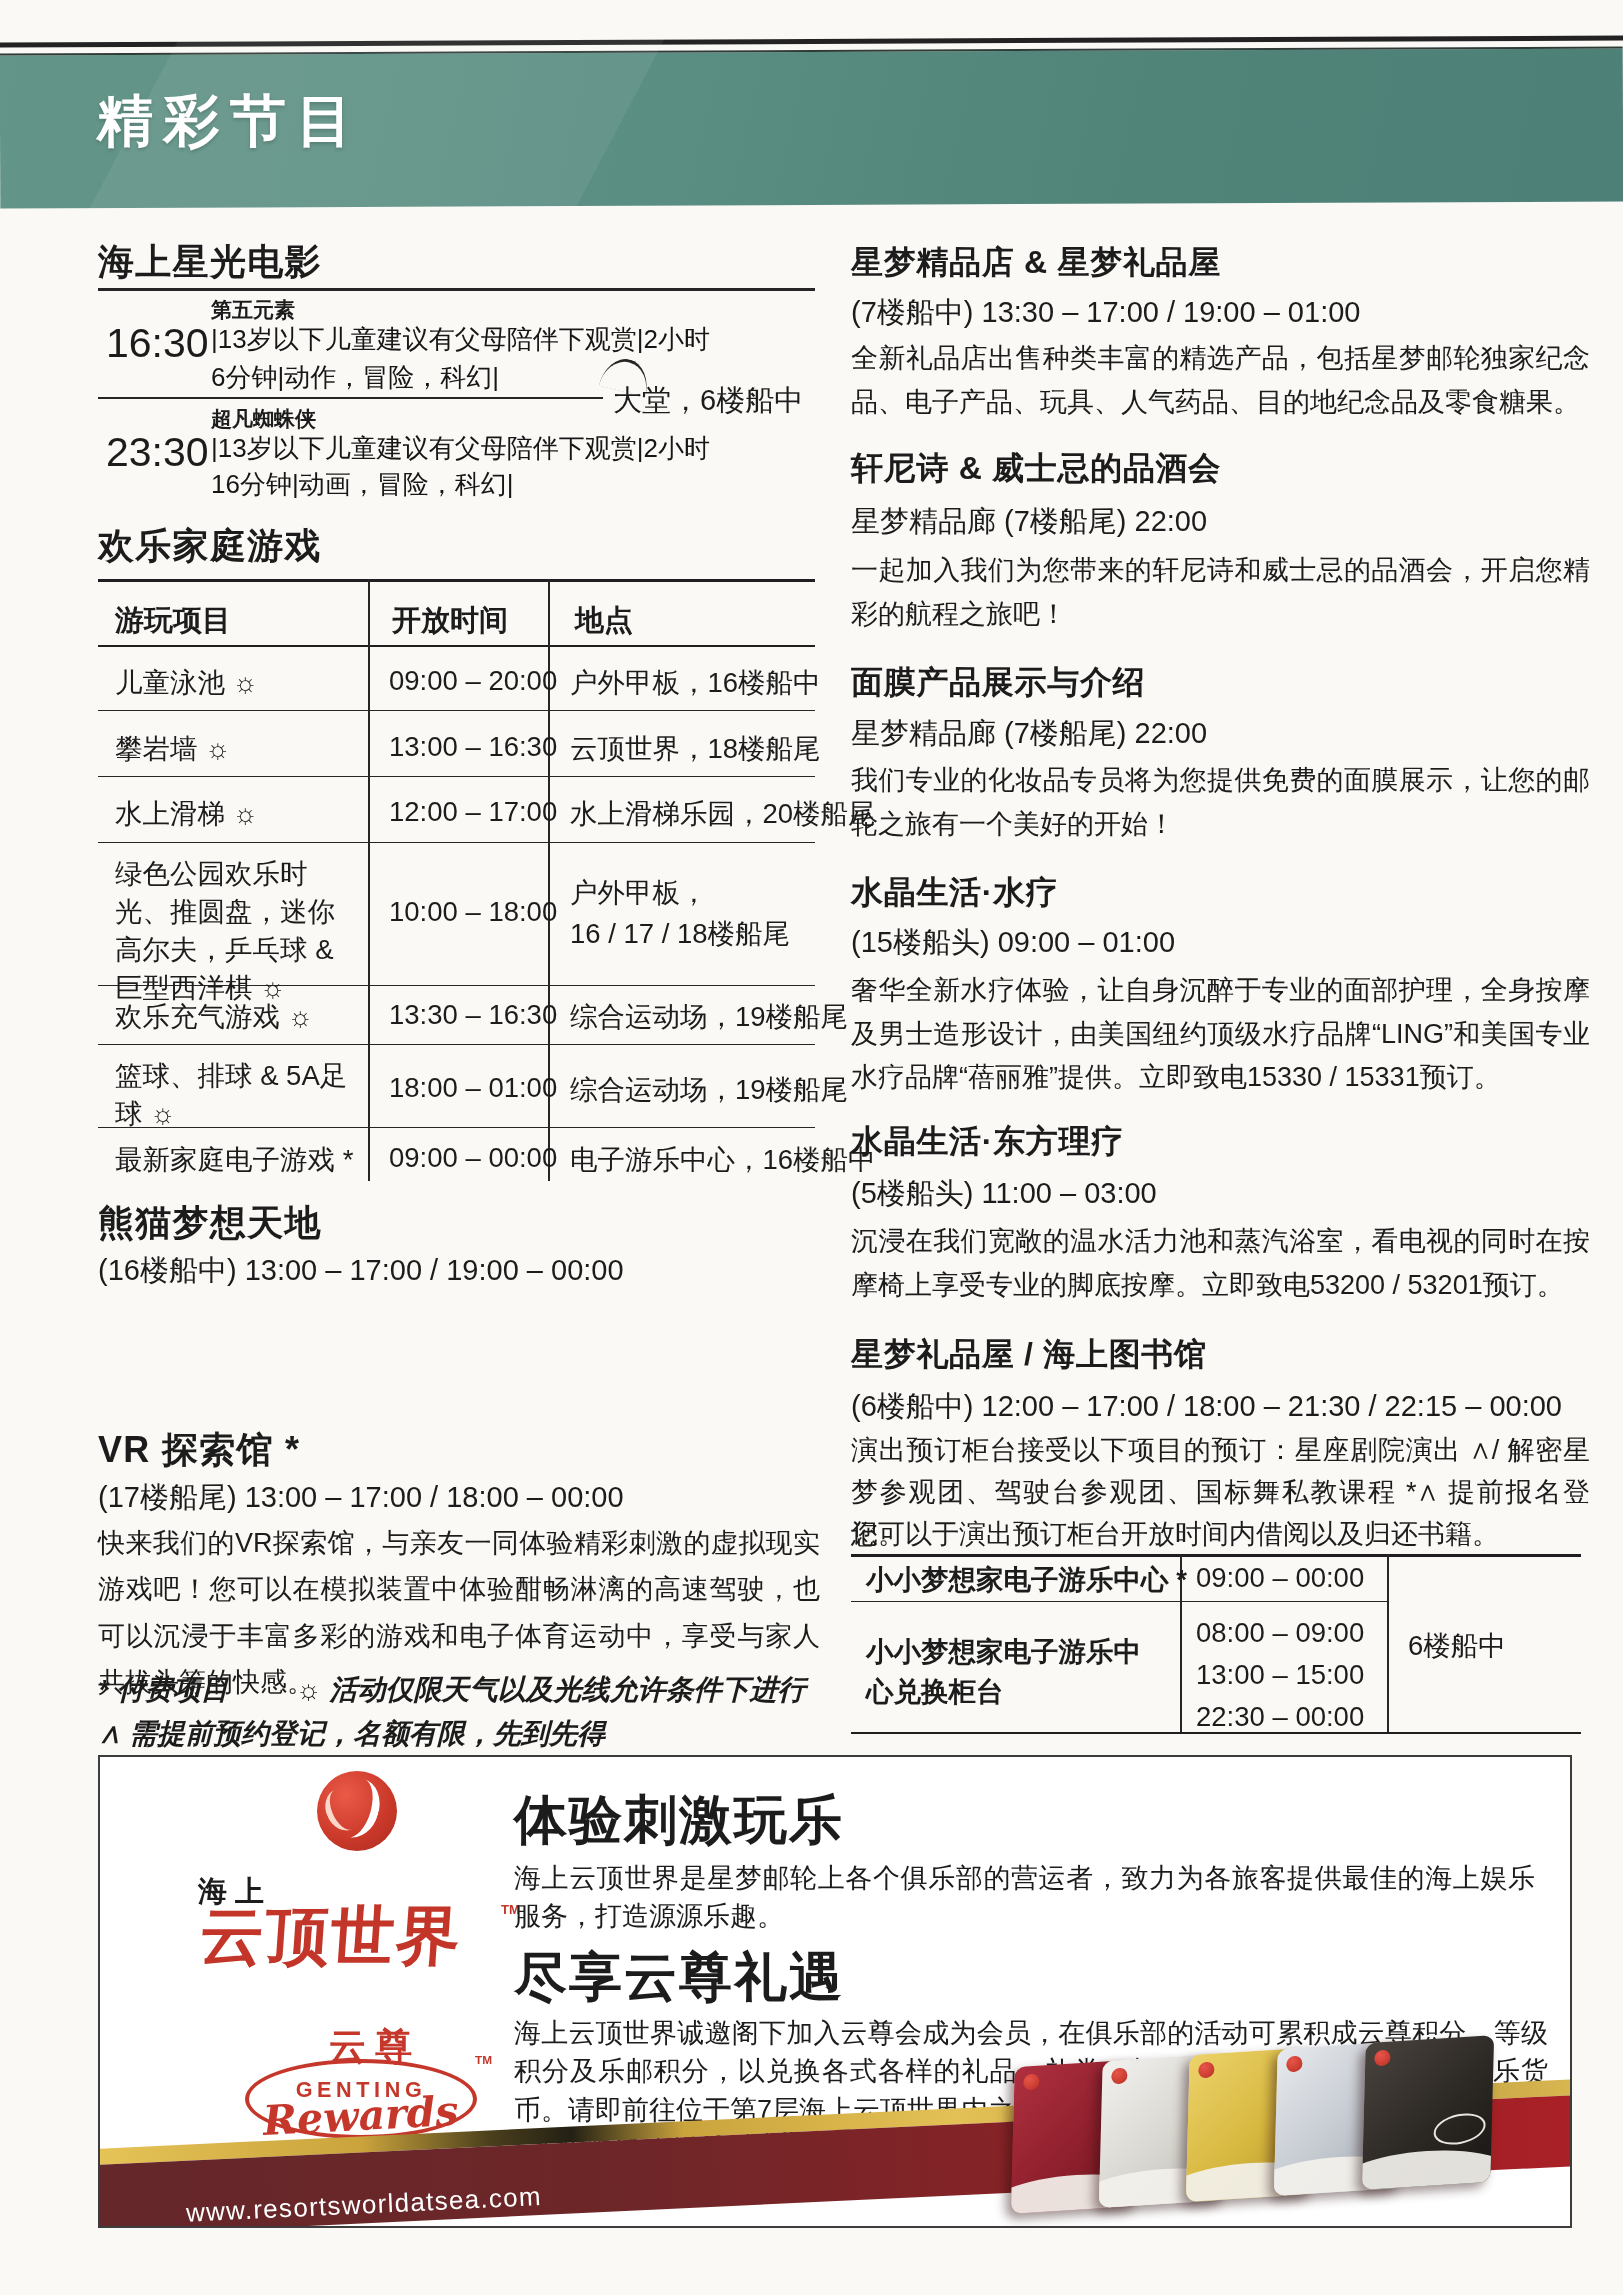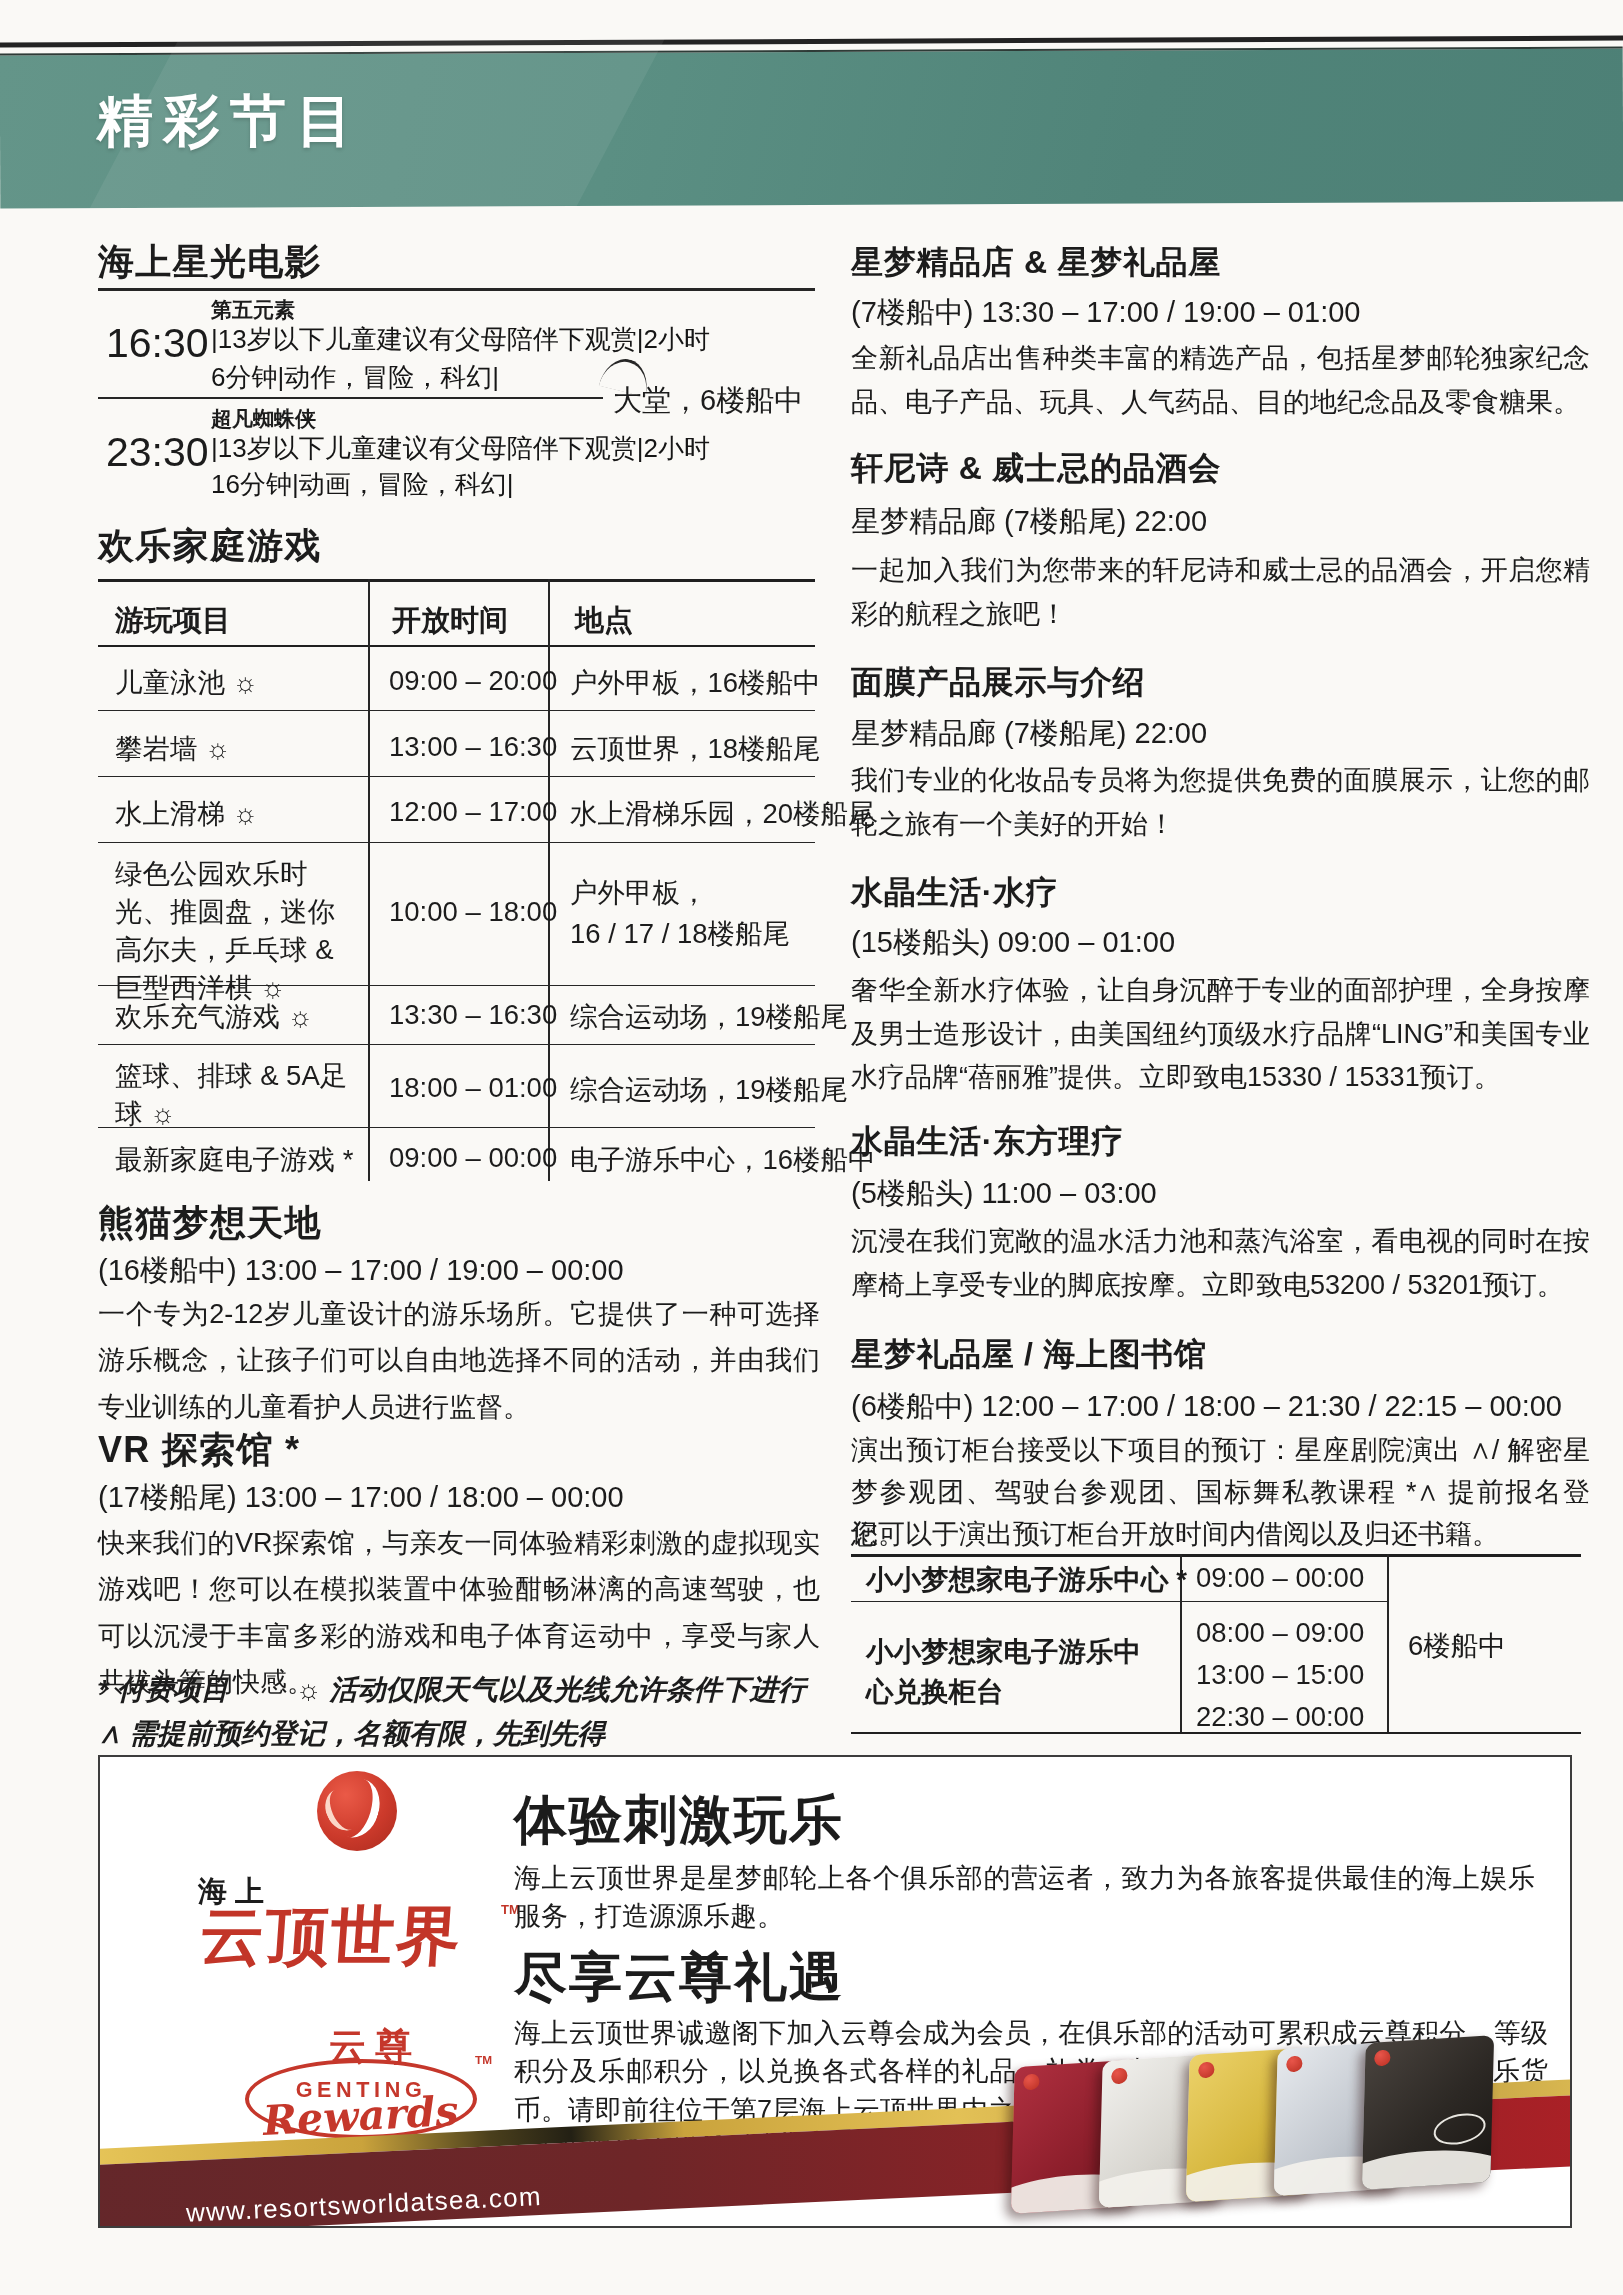--- a/index.html
+++ b/index.html
@@ -181,21 +181,20 @@
     <div class="abs t42" style="left:389px;top:1072px;">18:00 – 01:00</div>
     <div class="abs t42" style="left:570px;top:1072px;">综合运动场，19楼船尾</div>
 
     <div class="abs t42" style="left:115px;top:1142px;">最新家庭电子游戏 *</div>
     <div class="abs t42" style="left:389px;top:1142px;">09:00 – 00:00</div>
     <div class="abs t42" style="left:570px;top:1142px;">电子游乐中心，16楼船中</div>
   </div>
 
   <div class="abs h-left" style="left:98px;top:1199px;">熊猫梦想天地</div>
   <div class="abs sched" style="left:98px;top:1251px;">(16楼船中) 13:00 – 17:00 / 19:00 – 00:00</div>
-  <div class="abs body-p" style="left:98px;top:1291px;width:722px;">一个专为2-12岁儿童设计的游乐场所。它提供了一种可选择游乐概念，让孩子们可以自由地选择不同的活动，并由我们专业训练的儿童看护人员进行监督。</div>
 
   <div class="abs h-left" style="left:98px;top:1426px;">VR 探索馆 *</div>
   <div class="abs sched" style="left:98px;top:1478px;">(17楼船尾) 13:00 – 17:00 / 18:00 – 00:00</div>
   <div class="abs body-p" style="left:98px;top:1520px;width:722px;">快来我们的VR探索馆，与亲友一同体验精彩刺激的虚拟现实游戏吧！您可以在模拟装置中体验酣畅淋漓的高速驾驶，也可以沉浸于丰富多彩的游戏和电子体育运动中，享受与家人共拔头筹的快感。</div>
 
   <div class="abs fn" style="left:98px;top:1671px;">* 付费项目</div>
   <div class="abs fn" style="left:296px;top:1671px;">☼ 活动仅限天气以及光线允许条件下进行</div>
   <div class="abs fn" style="left:98px;top:1715px;">∧ 需提前预约登记，名额有限，先到先得</div>
 
   <div class="abs h-right" style="left:851px;top:241px;">星梦精品店 &amp; 星梦礼品屋</div>

